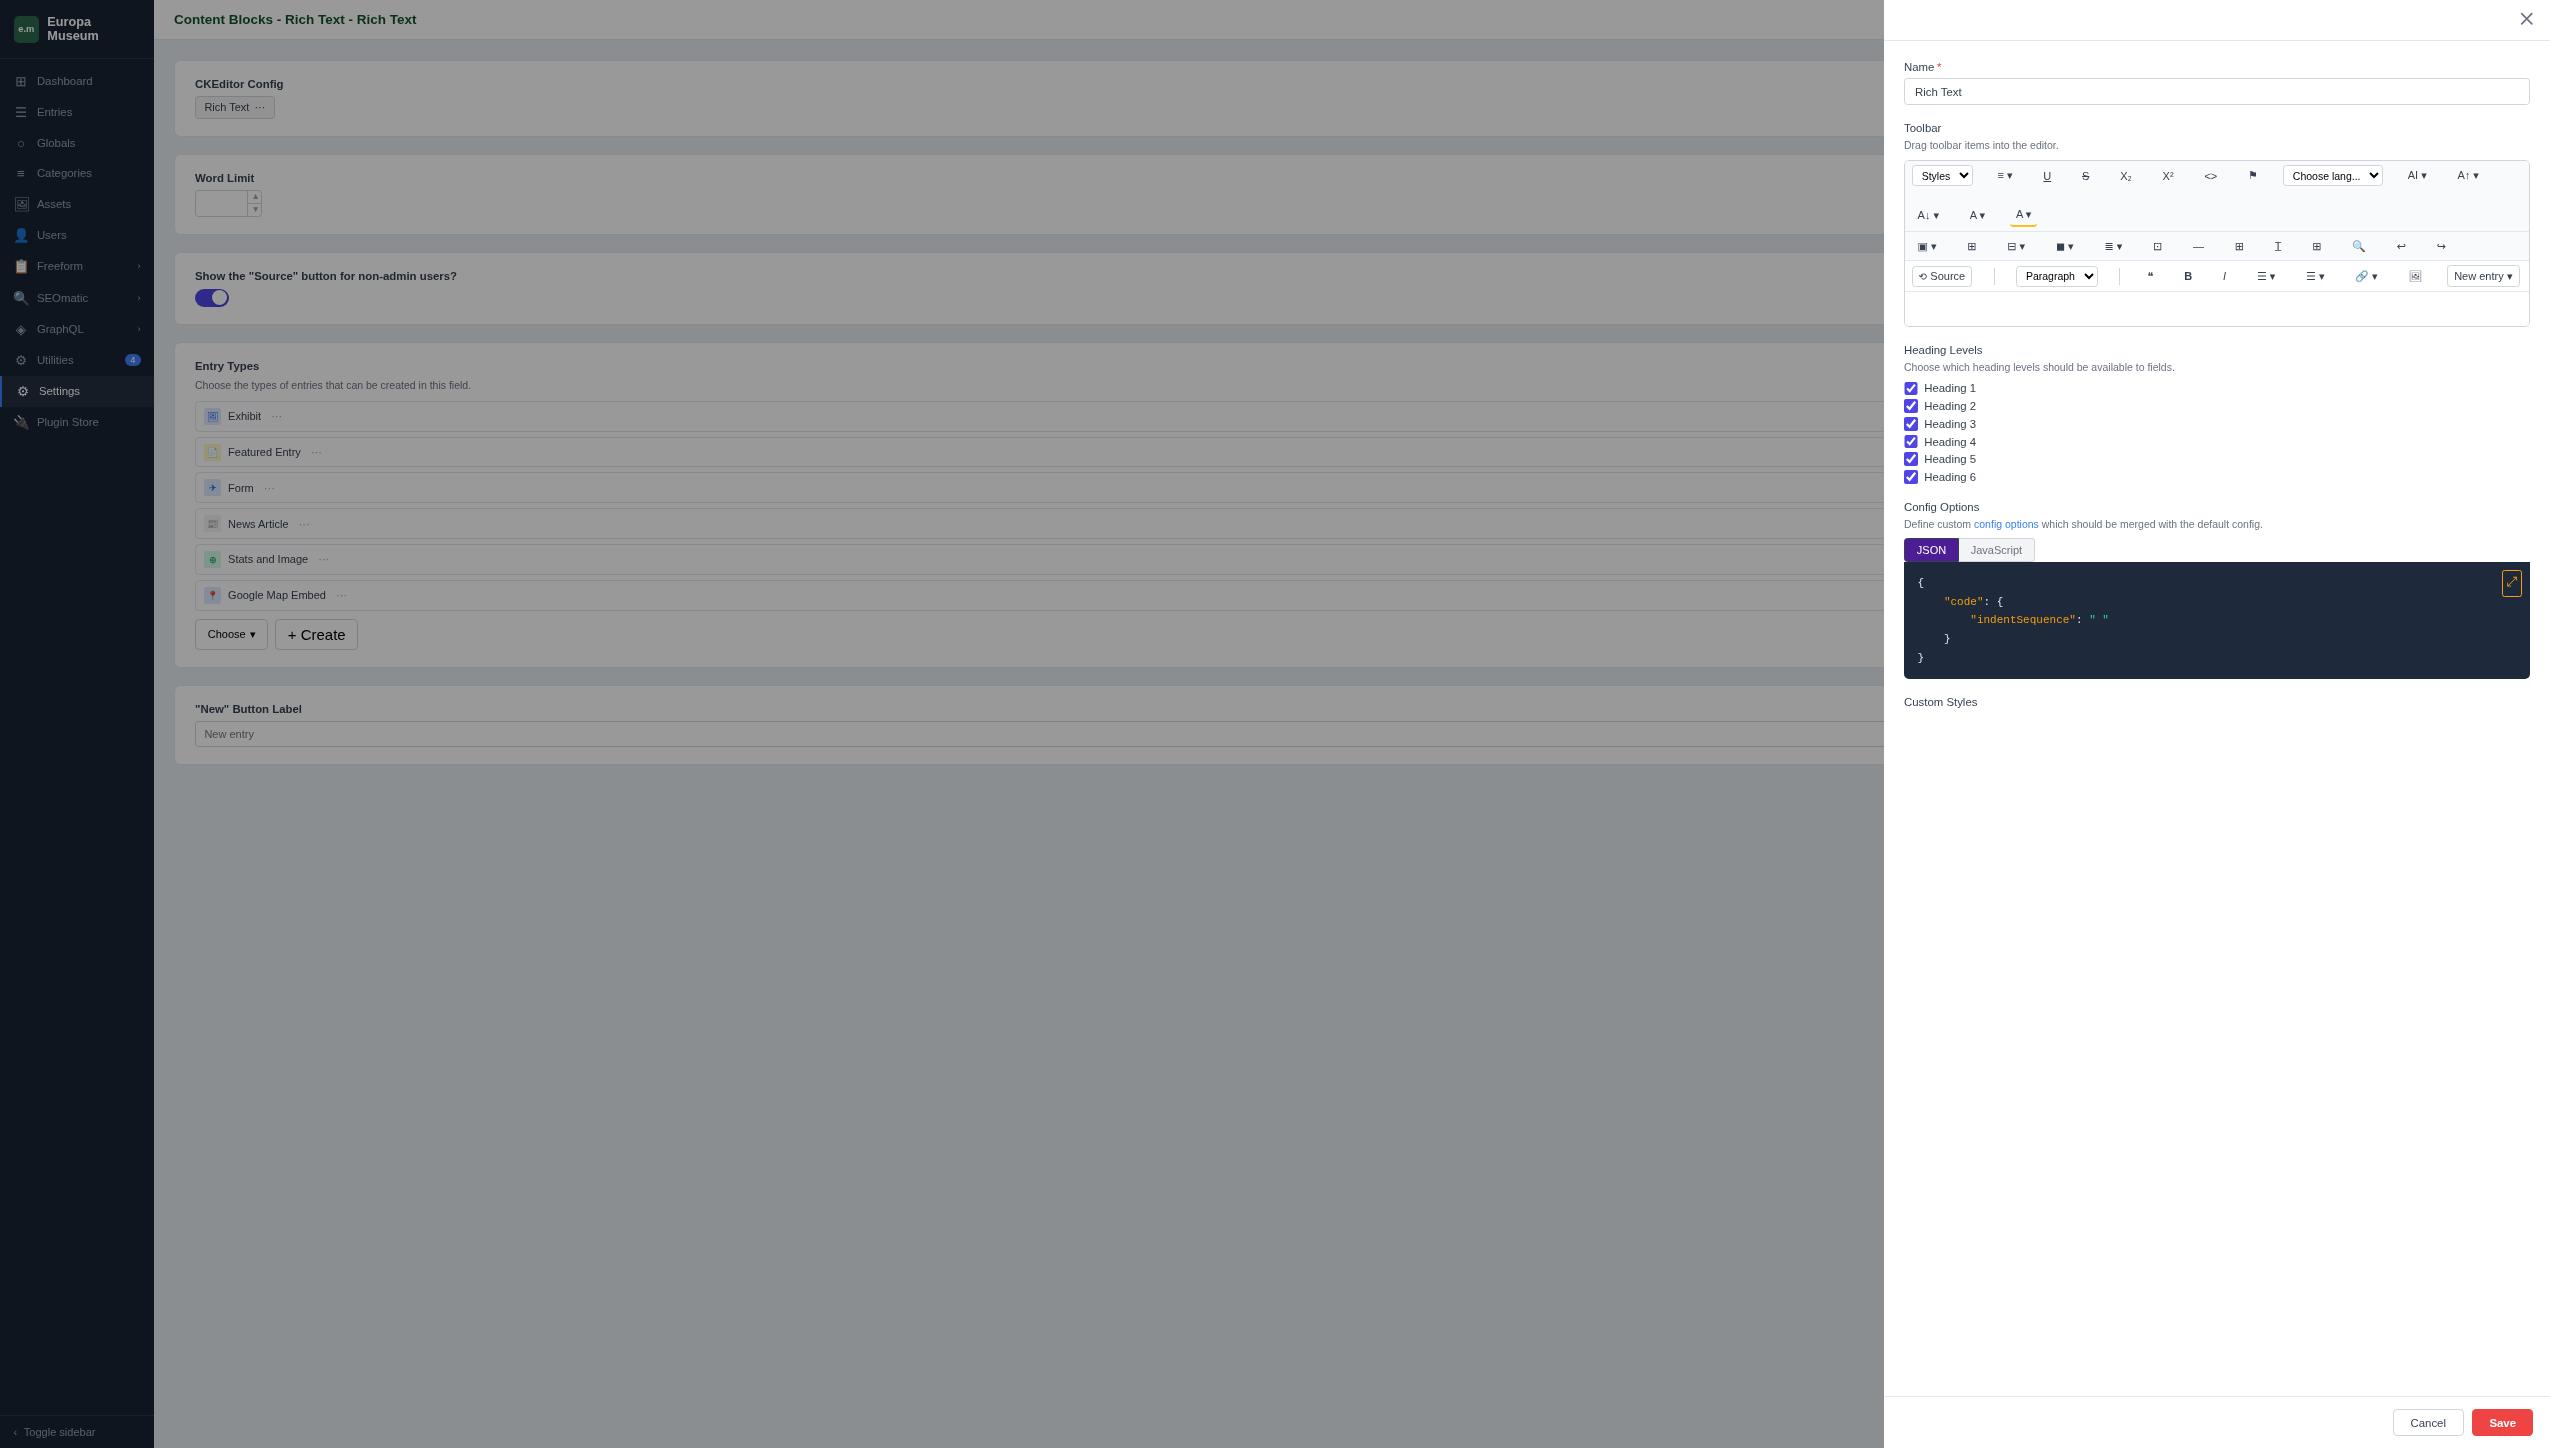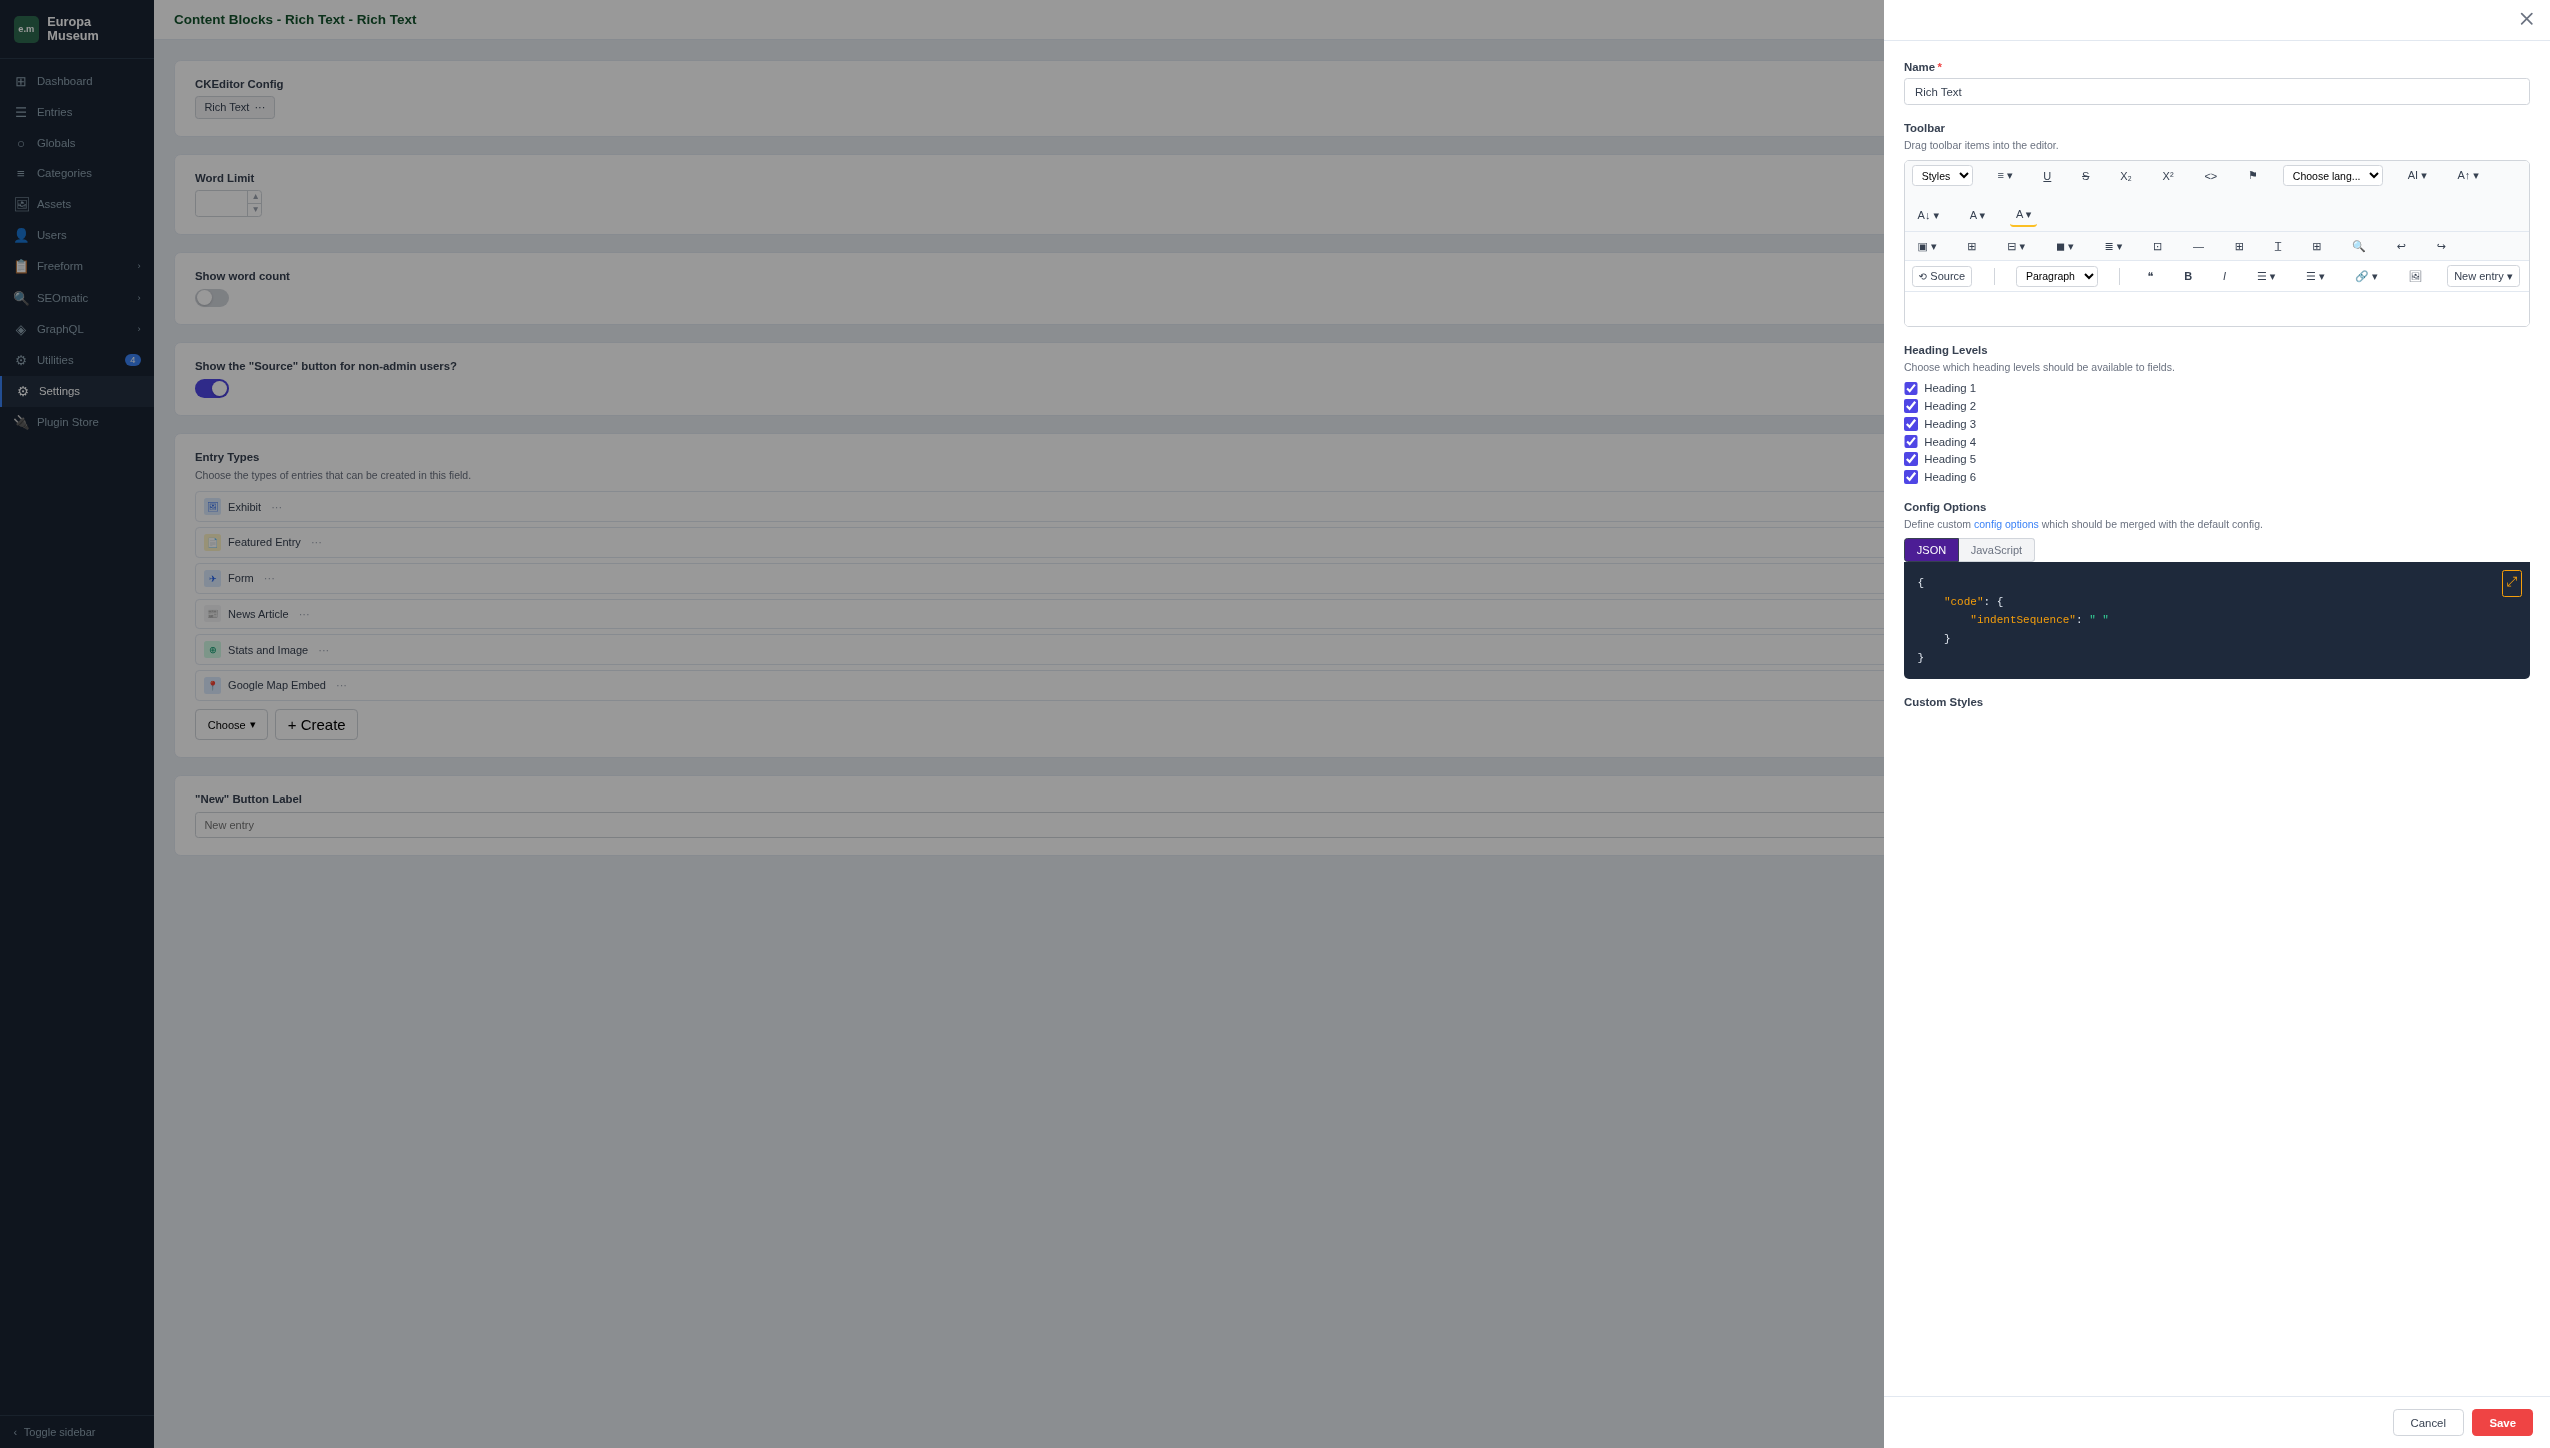--- a/index.html
+++ b/index.html
@@ -291,21 +291,21 @@
     }
     .modal-footer {
       padding: 11.8px 17px;
       border-top: 0.8px solid #e2e8f0;
       display: flex;
       justify-content: flex-end;
       gap: 8.4px;
     }
 
     .field-label {
-      font-weight: 700;
+      font-weight: 400;
       font-size: 11.4px;
       color: #374151;
       margin-bottom: 5px;
     }
     .required-star { color: #ef4444; margin-left: 2.5px; }
     .field-desc {
       font-size: 10.5px;
       color: #6b7280;
       margin-bottom: 8.4px;
     }
@@ -541,28 +541,20 @@
       <div class="section-label">Word Limit</div>
       <div class="number-input-wrap">
         <input type="number" value="" style="">
         <div class="number-spinners">
           <span>▲</span>
           <span>▼</span>
         </div>
       </div>
     </div>
 
-    <div class="section-card">
-      <div class="section-label">Show word count</div>
-      <div class="toggle-wrap">
-        <div class="toggle off">
-          <div class="toggle-knob"></div>
-        </div>
-      </div>
-    </div>
 
     <div class="section-card">
       <div class="section-label">Show the "Source" button for non-admin users?</div>
       <div class="toggle-wrap">
         <div class="toggle on">
           <div class="toggle-knob"></div>
         </div>
       </div>
     </div>
 

